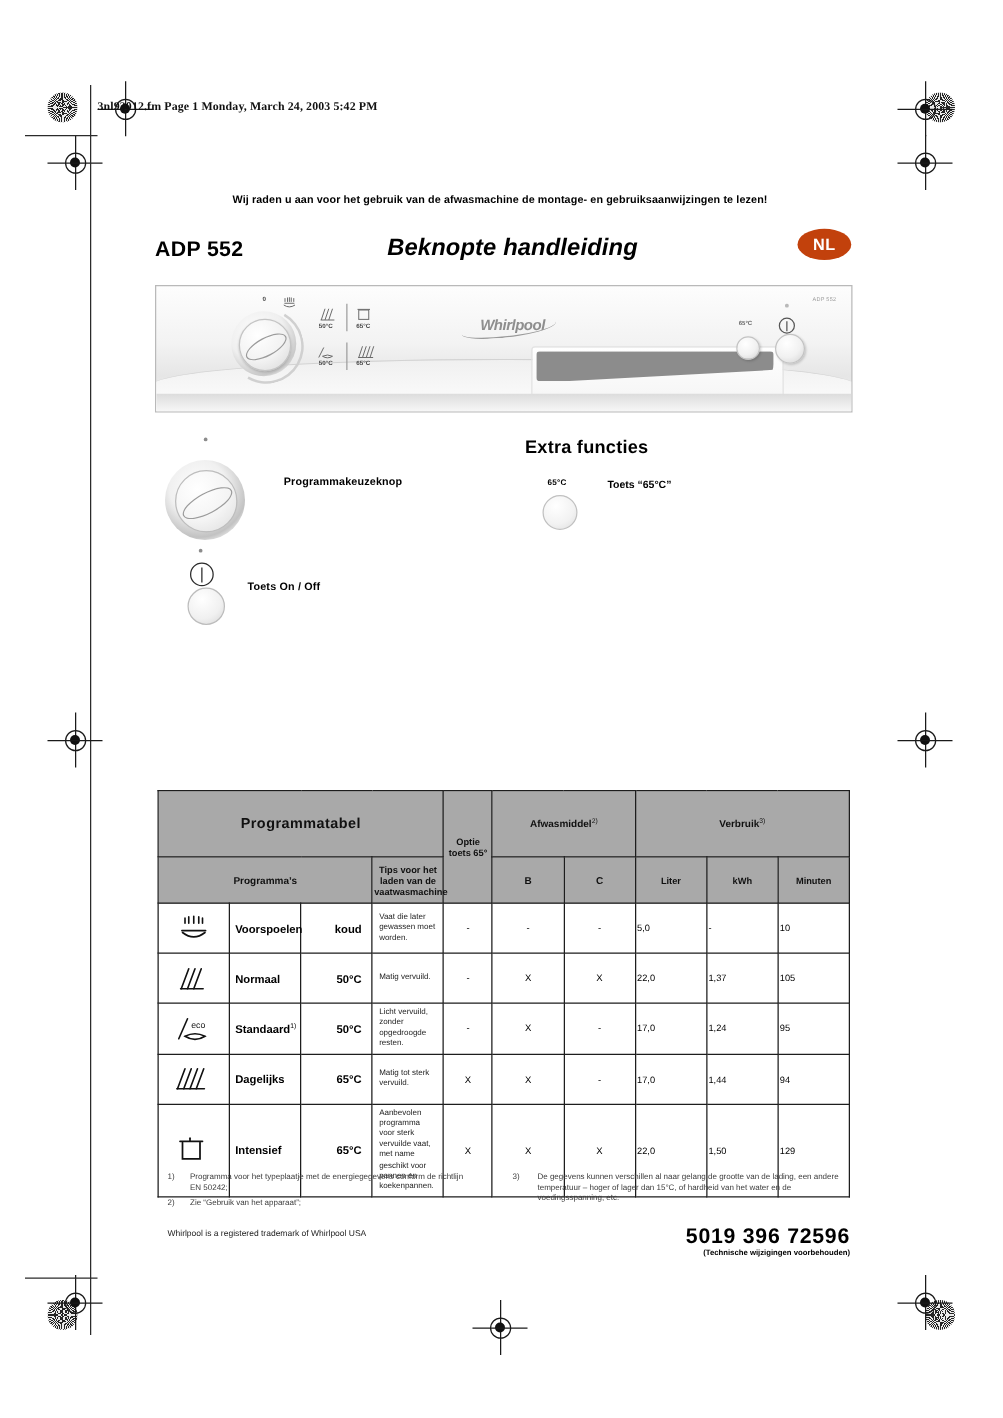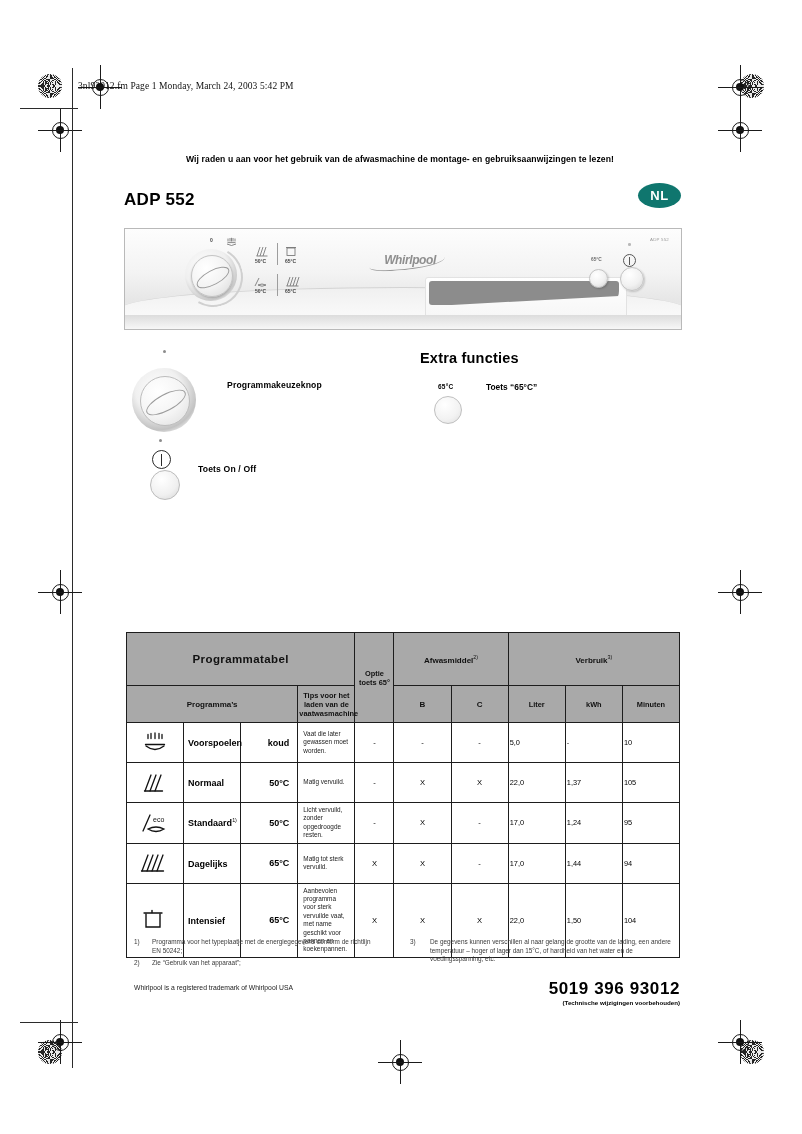--- a/index.html
+++ b/index.html
@@ -18,32 +18,32 @@
   .halftone{position:absolute;width:24px;height:24px;border-radius:50%;
      background:
        repeating-conic-gradient(from 0deg at 50% 50%, #000 0deg 4deg, #e8e8e8 4deg 8deg),
        radial-gradient(circle,#555 0%,#999 60%,#bbb 100%);
      opacity:.85;}
 
   .trimline{position:absolute;background:#2b2b2b;}
 
   
   .fmheader{position:absolute;left:78px;top:81px;font-family:"Liberation Serif",serif;
-     font-size:9.5px;font-weight:normal;color:#111;letter-spacing:.1px;white-space:nowrap;}
+     font-size:9.5px;font-weight:bold;color:#111;letter-spacing:.1px;white-space:nowrap;}
 
   
   .advisory{position:absolute;left:150px;top:154px;width:500px;text-align:center;
      font-size:8.6px;font-weight:bold;line-height:11.5px;color:#000;letter-spacing:.1px;}
 
   
   .model{position:absolute;left:124px;top:190px;font-size:17px;font-weight:bold;letter-spacing:.3px;}
   .maintitle{position:absolute;left:250px;top:188px;width:320px;text-align:center;
      font-size:19px;font-weight:bold;font-style:italic;letter-spacing:.1px;}
   .nlbadge{position:absolute;left:638px;top:183px;width:43px;height:25px;border-radius:50%;
-     background:#0f766e;color:#fff;font-size:13px;font-weight:bold;
+     background:#c2410c;color:#fff;font-size:13px;font-weight:bold;
      display:flex;align-items:center;justify-content:center;letter-spacing:.5px;}
 
   
   .panel{position:absolute;left:124px;top:228px;width:556px;height:100px;
      border:1px solid #b9b9b9;background:
        linear-gradient(180deg,#fdfdfd 0%,#f3f3f3 45%,#e6e6e6 72%,#f4f4f4 100%);
      overflow:hidden;}
   .panel:after{content:"";position:absolute;left:0;right:0;bottom:0;height:14px;
      background:linear-gradient(180deg,#dcdcdc,#f7f7f7);}
   .panel-curve{position:absolute;left:-4px;right:-4px;top:58px;height:46px;
@@ -185,20 +185,21 @@
     <div class="ring"></div>
       <div class="dot"></div>
   </div>
   <div class="trimline" style="left:20px;top:1022px;width:58px;height:1px;"></div>
 
   <div class="fmheader">3nl93012.fm  Page 1  Monday, March 24, 2003  5:42 PM</div>
 
   <div class="advisory">Wij raden u aan voor het gebruik van de afwasmachine de montage- en gebruiksaanwijzingen te lezen!</div>
 
   <div class="model">ADP 552</div>
+  <div class="maintitle">Beknopte handleiding</div>
   <div class="nlbadge">NL</div>
 
   <div class="panel">
     <div class="panel-curve"></div>
     <div class="panel-model">ADP 552</div>
 
     <div class="knob-arc"></div>
     <div class="knob-glow"></div>
     <div class="knob">
       <div class="knob-ellipse"></div>
@@ -422,29 +423,29 @@
         <td class="c-name">
           <span>Intensief</span><span class="sup"></span>
         </td>
         <td class="c-temp">65°C</td>
         <td class="c-tips">Aanbevolen programma voor sterk vervuilde vaat, met name geschikt voor pannen en koekenpannen.</td>
         <td class="c-x">X</td>
         <td class="c-x">X</td>
         <td class="c-x">X</td>
         <td class="c-num">22,0</td>
         <td class="c-num">1,50</td>
-        <td class="c-num">104</td>
+        <td class="c-num">129</td>
       </tr>
     </tbody>
   </table>
 
   <div class="fn-num" style="left:134px;top:938px;">1)</div>
   <div class="fn" style="left:152px;top:938px;width:225px;">Programma voor het typeplaatje met de energiegegevens conform de richtlijn EN 50242;</div>
   <div class="fn-num" style="left:134px;top:959px;">2)</div>
   <div class="fn" style="left:152px;top:959px;width:225px;">Zie “Gebruik van het apparaat”;</div>
   <div class="fn-num" style="left:410px;top:938px;">3)</div>
   <div class="fn" style="left:430px;top:938px;width:250px;">De gegevens kunnen verschillen al naar gelang de grootte van de lading, een andere temperatuur – hoger of lager dan 15°C, of hardheid van het water en de voedingsspanning, etc.</div>
 
   <div class="tm">Whirlpool is a registered trademark of Whirlpool USA</div>
-  <div class="code">5019 396 93012</div>
+  <div class="code">5019 396 72596</div>
   <div class="code-sub">(Technische wijzigingen voorbehouden)</div>
 
 </div>
 
 </body></html>

